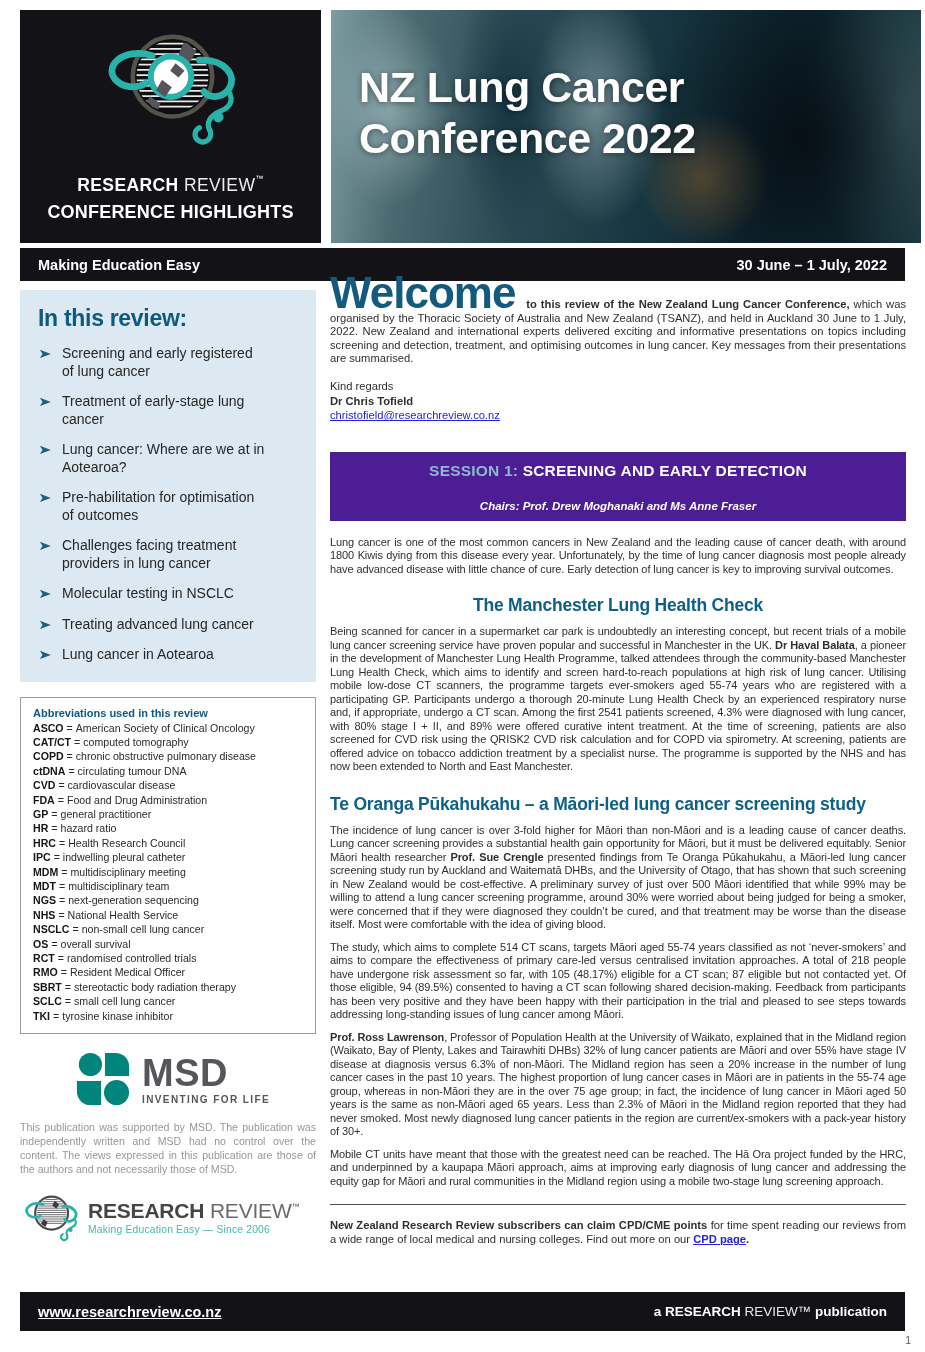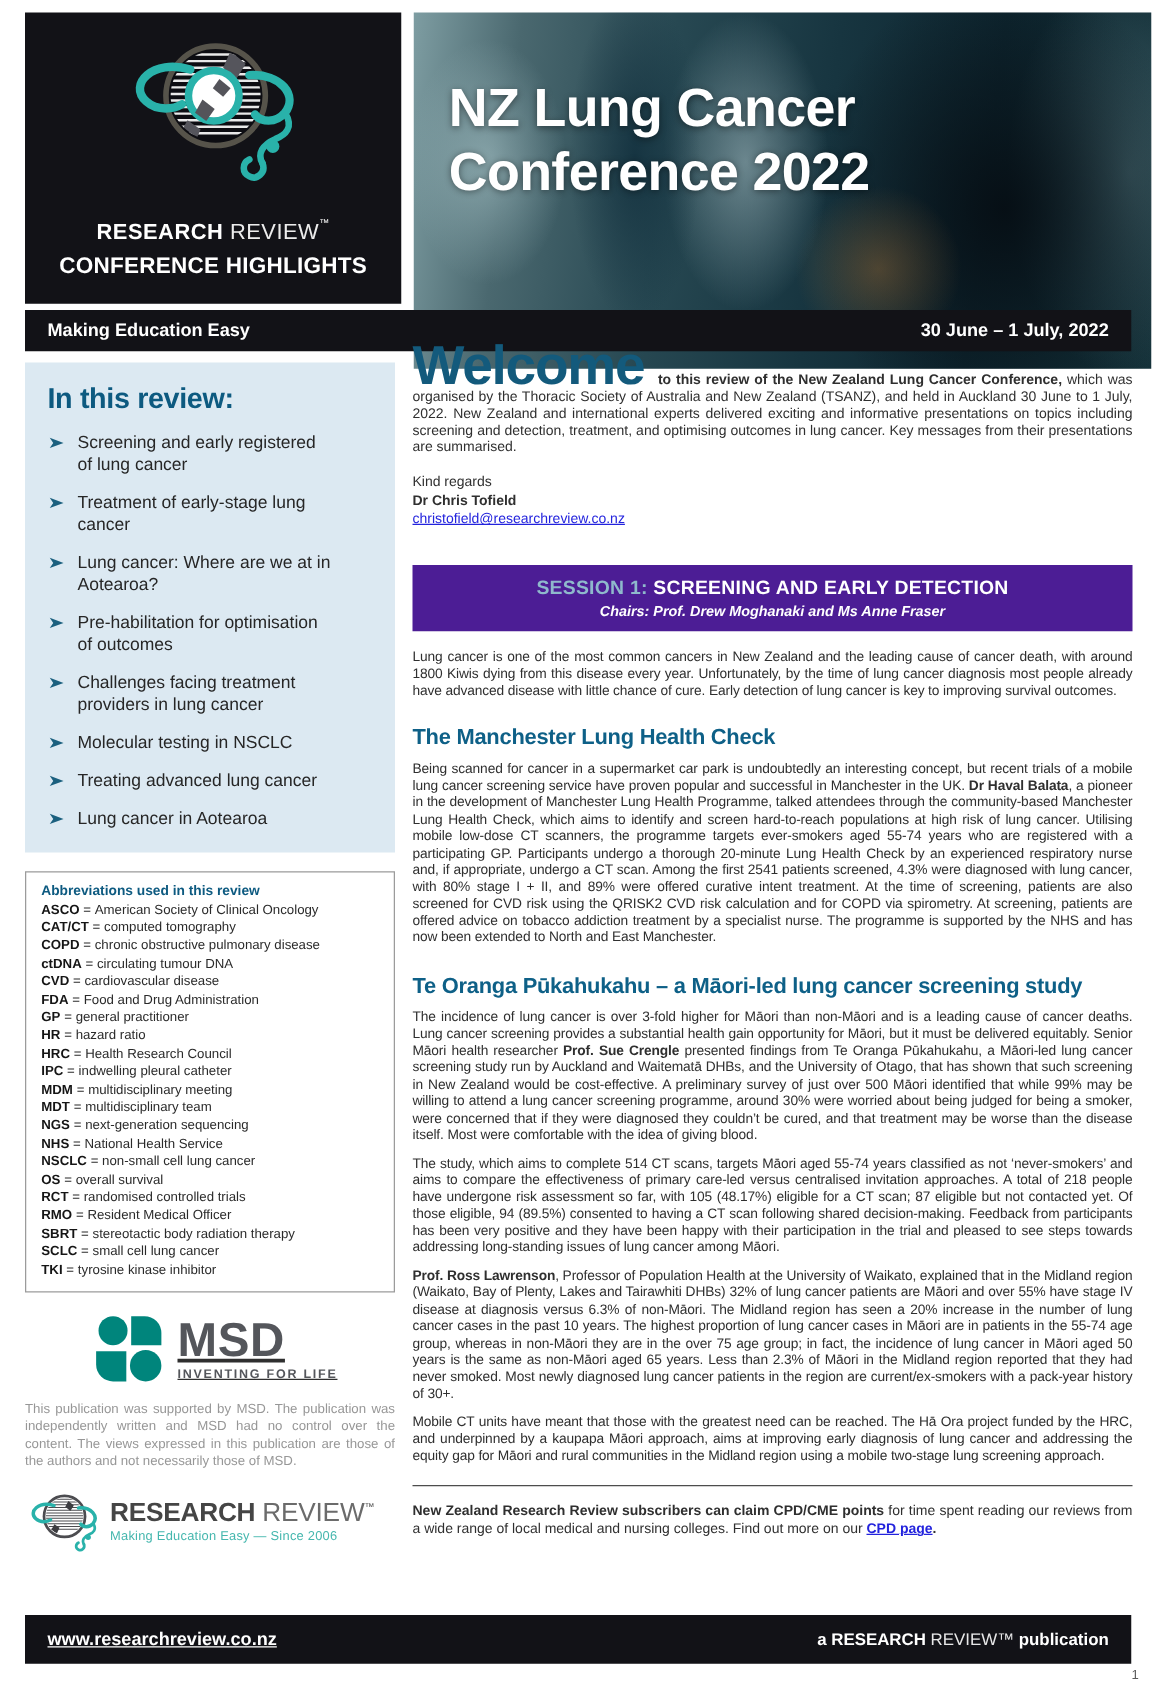--- a/index.html
+++ b/index.html
@@ -10,21 +10,21 @@
 
   
   .logo-box { position:absolute; left:20px; top:10px; width:301px; height:233px; background:#121217; text-align:center; }
   .logo-box svg { margin-top:14px; }
   .brand-line { position:absolute; left:0; right:0; bottom:47px; color:#fff; font-size:17.5px; letter-spacing:.4px; }
   .brand-line .bold { font-weight:bold; }
   .brand-line .light { font-weight:normal; opacity:.92; }
   .brand-line sup { font-size:8px; vertical-align:10px; }
   .brand-sub { position:absolute; left:0; right:0; bottom:20px; color:#fff; font-weight:bold; font-size:18px; letter-spacing:.2px; }
 
-  .banner { position:absolute; left:331px; top:10px; width:590px; height:285px; overflow:hidden;
+  .banner { position:absolute; left:331px; top:10px; width:590px; height:233px; overflow:hidden;
     background:
       radial-gradient(90px 140px at 10% 42%, rgba(168,196,200,.6), rgba(168,196,200,0) 70%),
       radial-gradient(70px 180px at 30% 40%, rgba(18,48,62,.85), rgba(18,48,62,0) 75%),
       radial-gradient(95px 170px at 45% 42%, rgba(200,222,226,.45), rgba(200,222,226,0) 70%),
       radial-gradient(95px 95px at 63% 72%, rgba(170,115,55,.4), rgba(170,115,55,0) 70%),
       radial-gradient(190px 230px at 80% 55%, rgba(6,14,20,.95), rgba(6,14,20,0) 82%),
       radial-gradient(130px 220px at 97% 45%, rgba(130,168,176,.4), rgba(130,168,176,0) 75%),
       linear-gradient(97deg, #7e9da2 0%, #4a686f 14%, #274852 34%, #173540 55%, #0e2630 76%, #133038 100%);
   }
   .banner-title { position:absolute; left:28px; top:52px; color:#fff; font-size:43px; line-height:51px;
@@ -45,21 +45,21 @@
   .review-list .arrow { color:#1b607f; font-size:13px; line-height:17px; transform:scaleX(1.25); transform-origin:left; flex:0 0 14px; }
   .review-list .item-text { max-width:205px; }
 
   .abbr-box { margin-top:15px; border:1.5px solid #9b9b9b; padding:9px 12px 10px; }
   .abbr-title { color:#0d5a80; font-weight:bold; font-size:11px; margin-bottom:2px; }
   .abbr-row { font-size:10.6px; line-height:14.4px; color:#2a2a2a; }
   .abbr-row .abbr-name { font-weight:bold; color:#151515; }
   .abbr-row .abbr-eq { margin:0 3px; }
 
   .msd-block { margin-top:16px; display:flex; align-items:flex-start; justify-content:center; gap:10px; padding-left:8px; }
-  .msd-text { padding-top:4px;text-decoration:underline; }
+  .msd-text { padding-top:4px; }
   .msd-word { font-weight:bold; font-size:38px; line-height:38px; color:#54565b; letter-spacing:.5px; }
   .msd-tag { font-weight:bold; font-size:10px; letter-spacing:1.4px; color:#54565b; margin-top:2px; }
 
   .disclaimer { margin-top:13px; font-size:10.6px; line-height:13.9px; color:#979797; text-align:justify; }
 
   .rr-small { margin-top:12px; display:flex; align-items:center; gap:6px; }
   .rr-small-text .rr-brand { font-size:21px; letter-spacing:-.2px; color:#4b4b4b; white-space:nowrap; }
   .rr-small-text .rr-brand .bold { font-weight:bold; color:#454545; }
   .rr-small-text .rr-brand .light { font-weight:normal; color:#6b6b6b; }
   .rr-small-text .rr-brand sup { font-size:8px; vertical-align:9px; }
@@ -73,26 +73,26 @@
   .l { font-weight:normal; opacity:.9; }
   .link { color:#2323dd; text-decoration:underline; cursor:pointer; }
   .regards { margin-top:13px; font-size:11.2px; line-height:14.6px; }
   .regards .author { font-weight:bold; }
   .email-link { color:#2323dd; text-decoration:underline; font-size:11.2px; cursor:pointer; }
 
   .session-box { margin-top:29px; background:#4c1d95; text-align:center; padding:10px 8px 9px; }
   .session-line1 { font-size:15.5px; font-weight:bold; letter-spacing:.2px; }
   .session-label { color:#8fb9cc; }
   .session-title { color:#ffffff; }
-  .session-chairs { margin-top:4px; color:#ffffff; font-weight:bold; font-style:italic; font-size:11.5px; }
+  .session-chairs { margin-top:20px; color:#ffffff; font-weight:bold; font-style:italic; font-size:11.5px; }
 
   .para { font-size:11px; line-height:13.5px; text-align:justify; color:#2f2f2f; letter-spacing:-.1px; margin-top:9px; }
   .intro-para { margin-top:15px; }
   .h-article { font-size:17.5px; font-weight:bold; color:#0e6087; letter-spacing:-.2px; margin-top:20px; }
-  .h-article.first { margin-top:19px; }
+  .h-article.first { margin-top:19px;text-align:center; }
 
   .divider { border-top:1px solid #4d4d4d; margin-top:16px; }
   .cpd { margin-top:13px; font-size:11.2px; line-height:14.2px; text-align:justify; color:#2f2f2f; }
 
   
   .footer-bar { position:absolute; left:20px; top:1292px; width:885px; height:39px; background:#121217;
     display:flex; align-items:center; justify-content:space-between; padding:12px 18px; }
   .footer-url { color:#fff; font-weight:bold; font-size:14.5px; text-decoration:underline; cursor:pointer; }
   .footer-pub { color:#fff; font-size:13.5px; }
   .page-num { position:absolute; right:14px; top:1334px; font-size:10.5px; color:#5a5a5a; }

